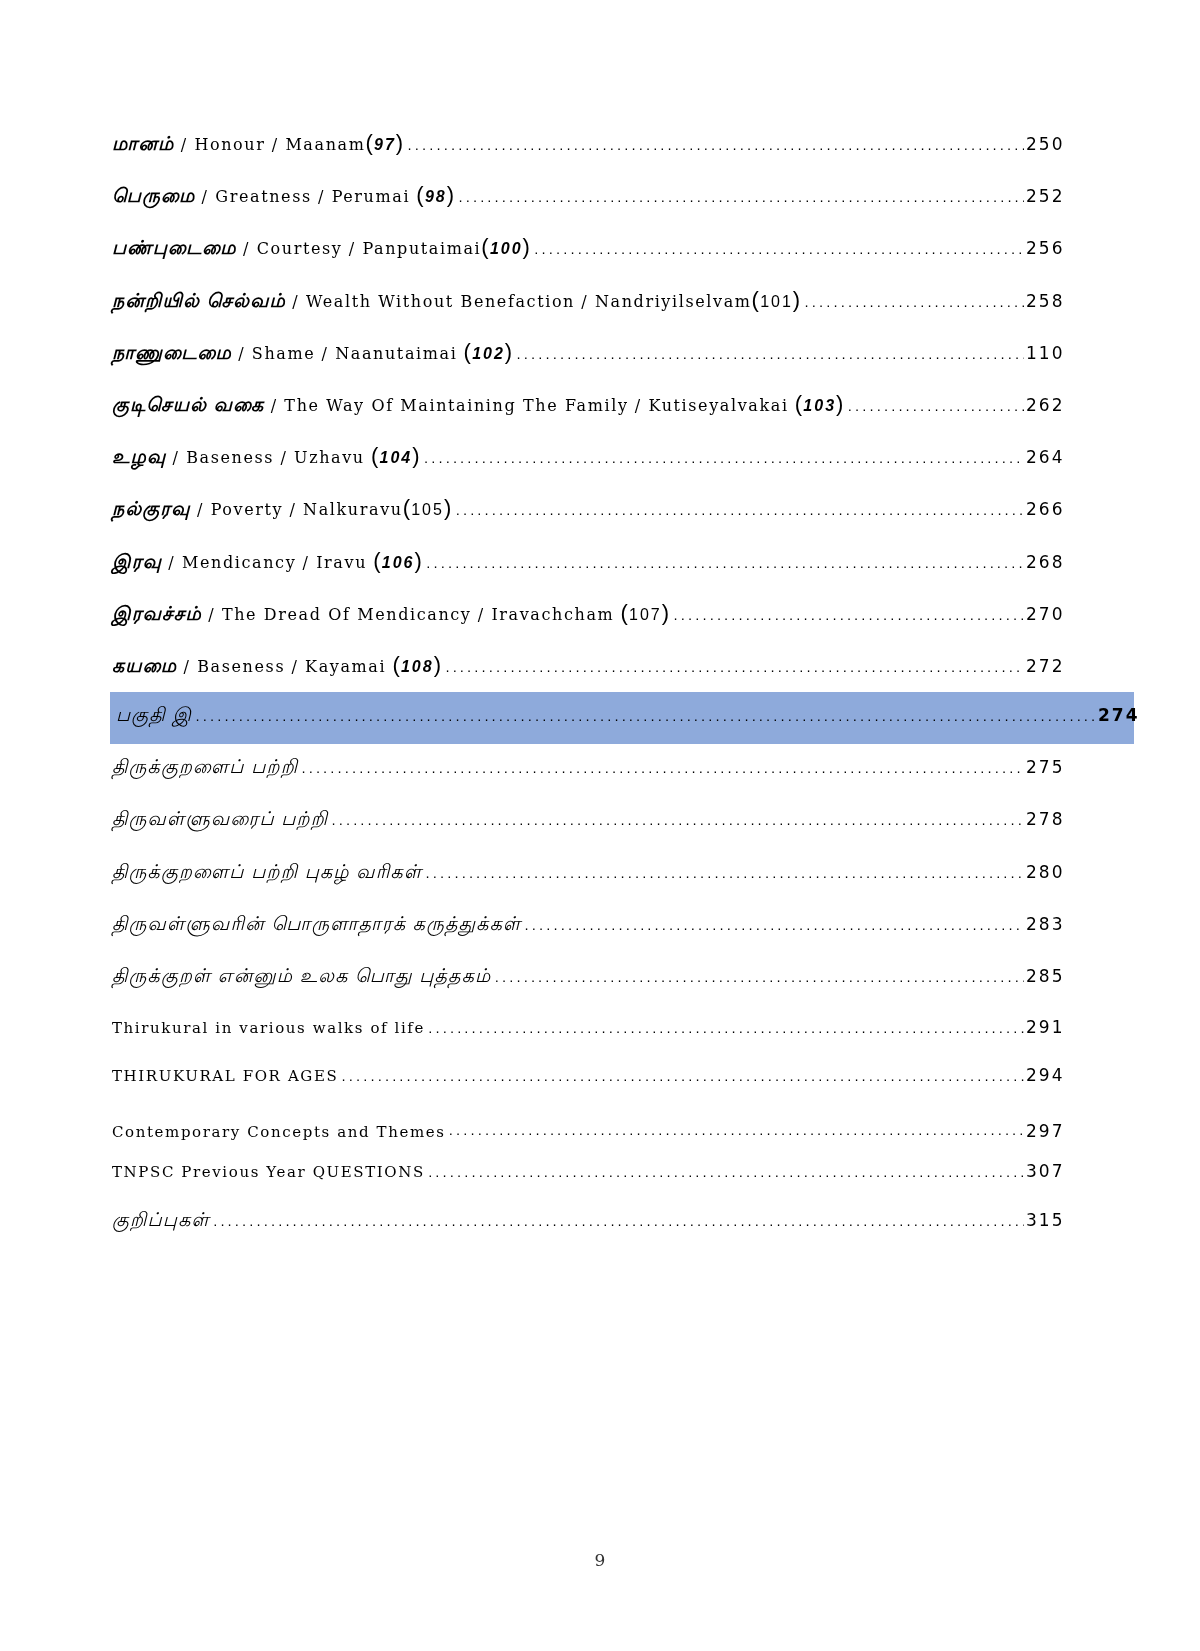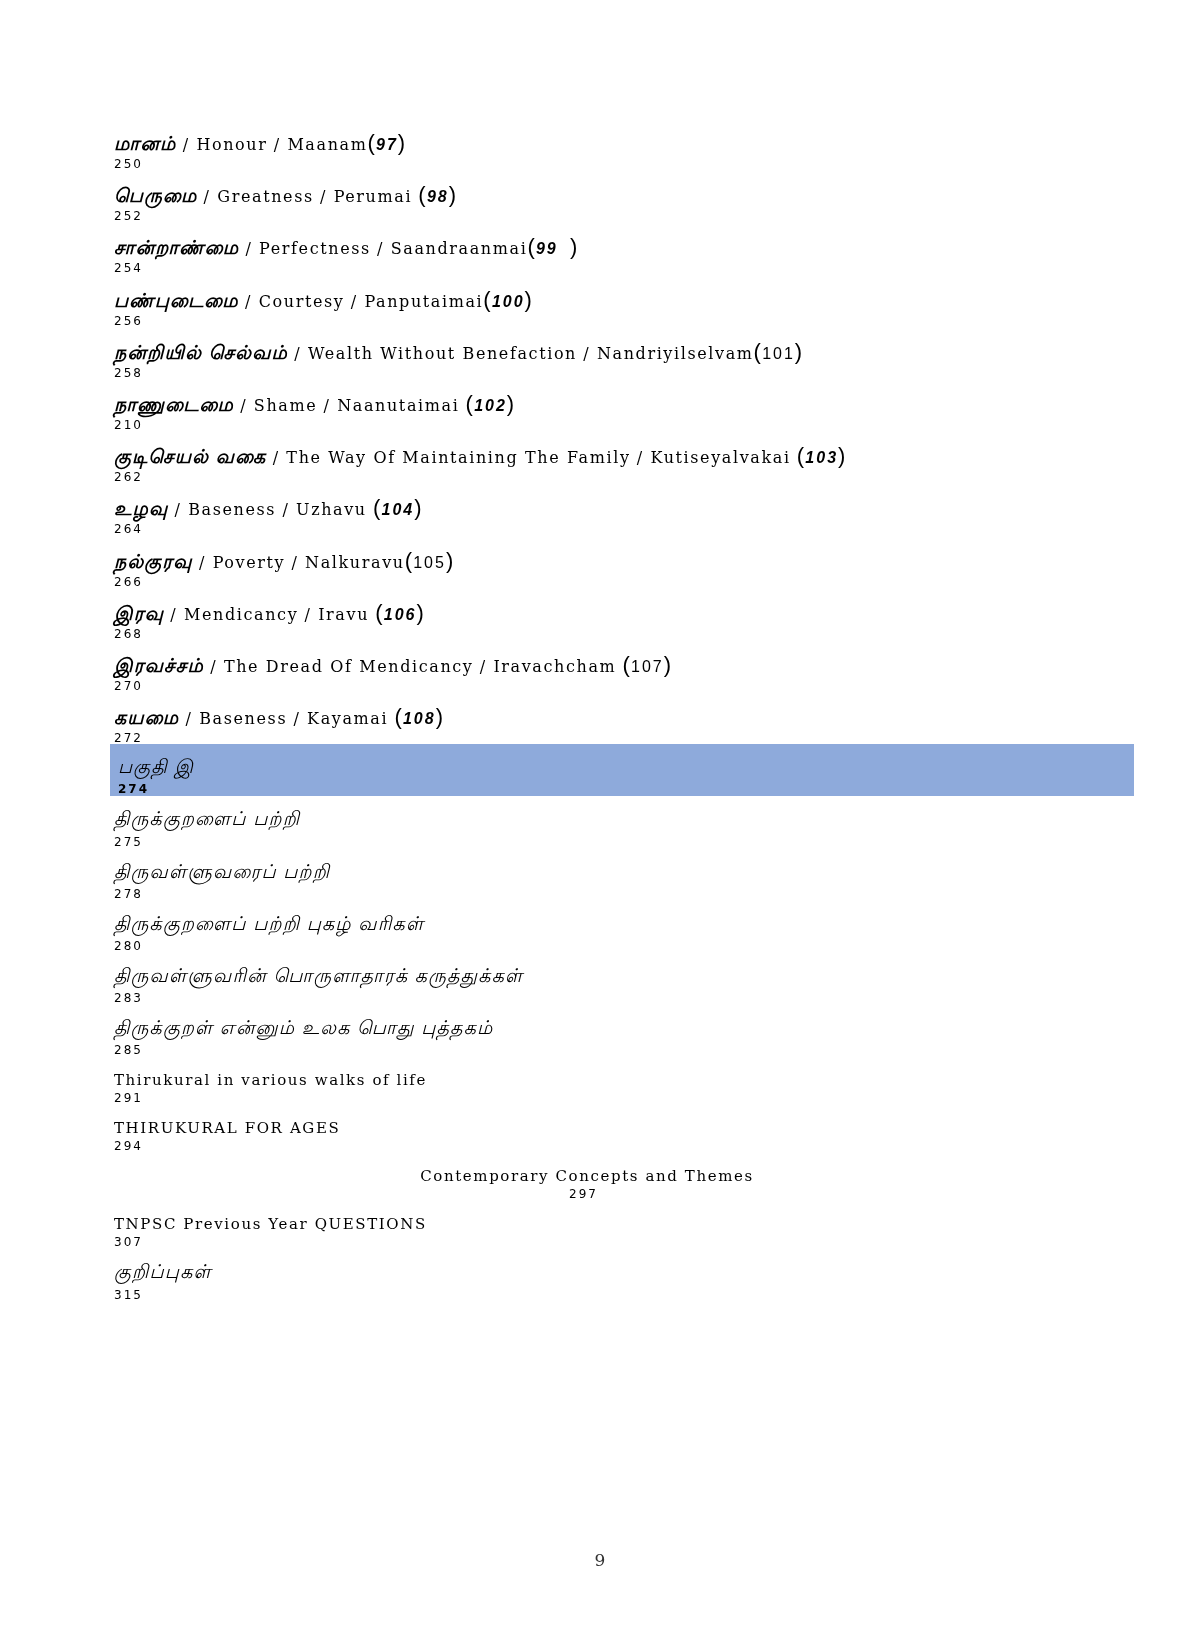--- a/index.html
+++ b/index.html
@@ -2,39 +2,39 @@
 <html><head>
   <meta charset="utf-8">
   <style>
     html, body { margin: 0; padding: 0; background: #ffffff; }
     body { width: 1200px; height: 1651px; position: relative; overflow: hidden; }
     .page { position: absolute; left: 0; top: 0; width: 1200px; height: 1651px; }
     .toc { position: absolute; left: 112px; top: 118px; width: 950px; }
     .row {
       display: flex; align-items: baseline; height: 52.2px;
       box-sizing: border-box; padding-top: 12px;
-      white-space: nowrap; color: #000; flex-direction: column;
+      white-space: nowrap; color: #000;
     }
     .row.highlight {
       background: #8eaadb; margin-left: -2px; width: 1024px; padding-left: 6px;
     }
     .title { flex: 0 0 auto; font-family: "Liberation Sans", sans-serif; font-size: 18px; letter-spacing: 1.2px; }
     .title .ta { font-weight: bold; font-style: italic; font-size: 19px; }
     .title .en { font-family: "DejaVu Serif", serif; font-size: 16px; letter-spacing: 1.6px; font-weight: normal; font-style: normal; }
     .title .num { font-weight: bold; font-style: italic; font-size: 16px; letter-spacing: 2px; }
     .title .num.plain { font-weight: normal; font-style: normal; }
     .title .paren { font-size: 22px; font-weight: normal; font-style: normal; }
     .title.small .en { font-size: 15px; }
     .leader {
       flex: 1 1 auto; overflow: hidden; margin: 0 2px;
       font-family: "DejaVu Sans Mono", monospace; font-size: 11px; letter-spacing: 0.6px;
       color: #000;
     }
     .leader::before { content: "............................................................................................................................................................................................................................................................................................................"; }
-    .page-num { flex: 0 0 auto; font-family: "DejaVu Sans", sans-serif; font-size: 12px; letter-spacing: 2px; width: 36px; text-align: left; }
+    .page-num { flex: 0 0 auto; font-family: "DejaVu Sans", sans-serif; font-size: 17px; letter-spacing: 2px; width: 36px; text-align: left; }
     .row.highlight .page-num { font-weight: bold; }
     .footer-num {
       position: absolute; left: 0; width: 1200px; top: 1550px; text-align: center;
       font-family: "DejaVu Serif", serif; font-size: 17px; color: #333;
     }
   </style>
 </head>
 <body>
 
 <div class="page">
@@ -53,29 +53,20 @@
     <div class="row">
       <span class="title">
         <span class="ta">பெருமை</span>
         <span class="en"> / </span><span class="en">Greatness</span>
         <span class="en"> / </span><span class="en">Perumai</span> <span class="paren">(</span><span class="num">98</span><span class="paren">)</span>
       </span>
       <span class="leader"></span>
       <span class="page-num">252</span>
     </div>
 
-    <div class="row">
-      <span class="title">
-        <span class="ta">சான்றாண்மை</span>
-        <span class="en"> / </span><span class="en">Perfectness</span>
-        <span class="en"> / </span><span class="en">Saandraanmai</span><span class="paren">(</span><span class="num">99</span>&nbsp;&nbsp;<span class="paren">)</span>
-      </span>
-      <span class="leader"></span>
-      <span class="page-num">254</span>
-    </div>
 
     <div class="row">
       <span class="title">
         <span class="ta">பண்புடைமை</span>
         <span class="en"> / </span><span class="en">Courtesy</span>
         <span class="en"> / </span><span class="en">Panputaimai</span><span class="paren">(</span><span class="num">100</span><span class="paren">)</span>
       </span>
       <span class="leader"></span>
       <span class="page-num">256</span>
     </div>
@@ -90,21 +81,21 @@
       <span class="page-num">258</span>
     </div>
 
     <div class="row">
       <span class="title">
         <span class="ta">நாணுடைமை</span>
         <span class="en"> / </span><span class="en">Shame</span>
         <span class="en"> / </span><span class="en">Naanutaimai</span> <span class="paren">(</span><span class="num">102</span><span class="paren">)</span>
       </span>
       <span class="leader"></span>
-      <span class="page-num">210</span>
+      <span class="page-num">110</span>
     </div>
 
     <div class="row">
       <span class="title">
         <span class="ta">குடிசெயல் வகை</span>
         <span class="en"> / </span><span class="en">The Way Of Maintaining The Family</span>
         <span class="en"> / </span><span class="en">Kutiseyalvakai</span> <span class="paren">(</span><span class="num">103</span><span class="paren">)</span>
       </span>
       <span class="leader"></span>
       <span class="page-num">262</span>

